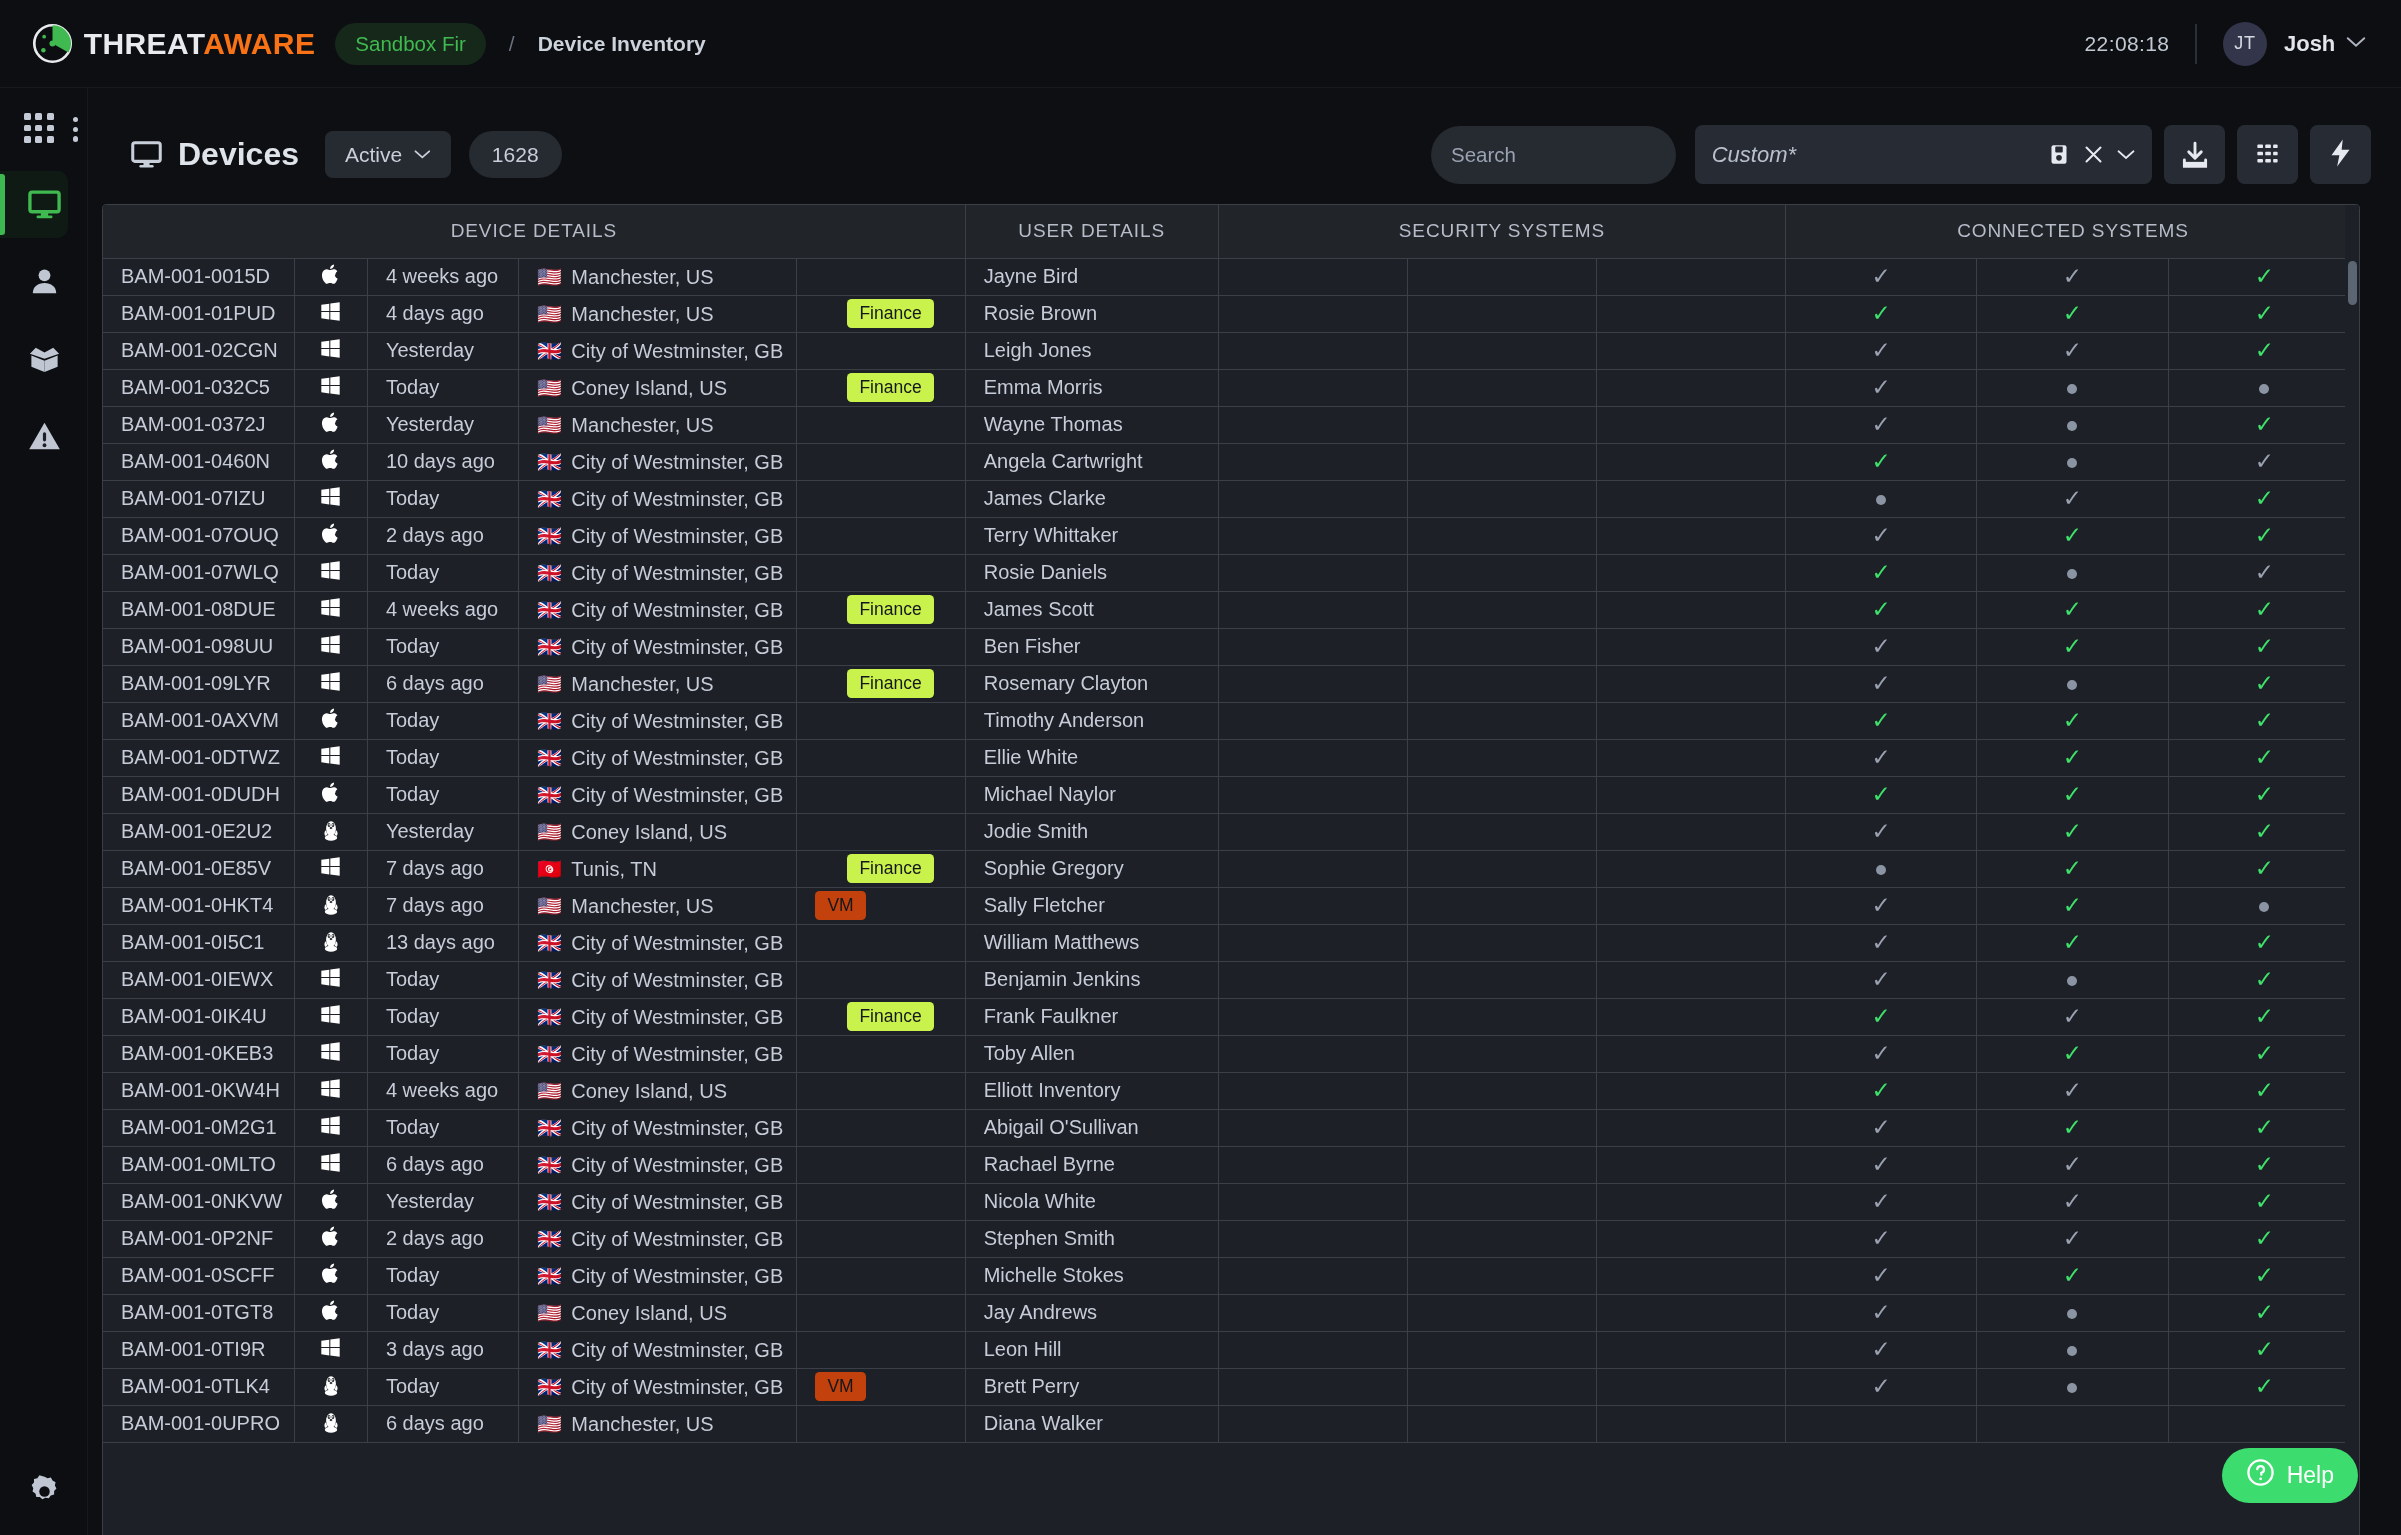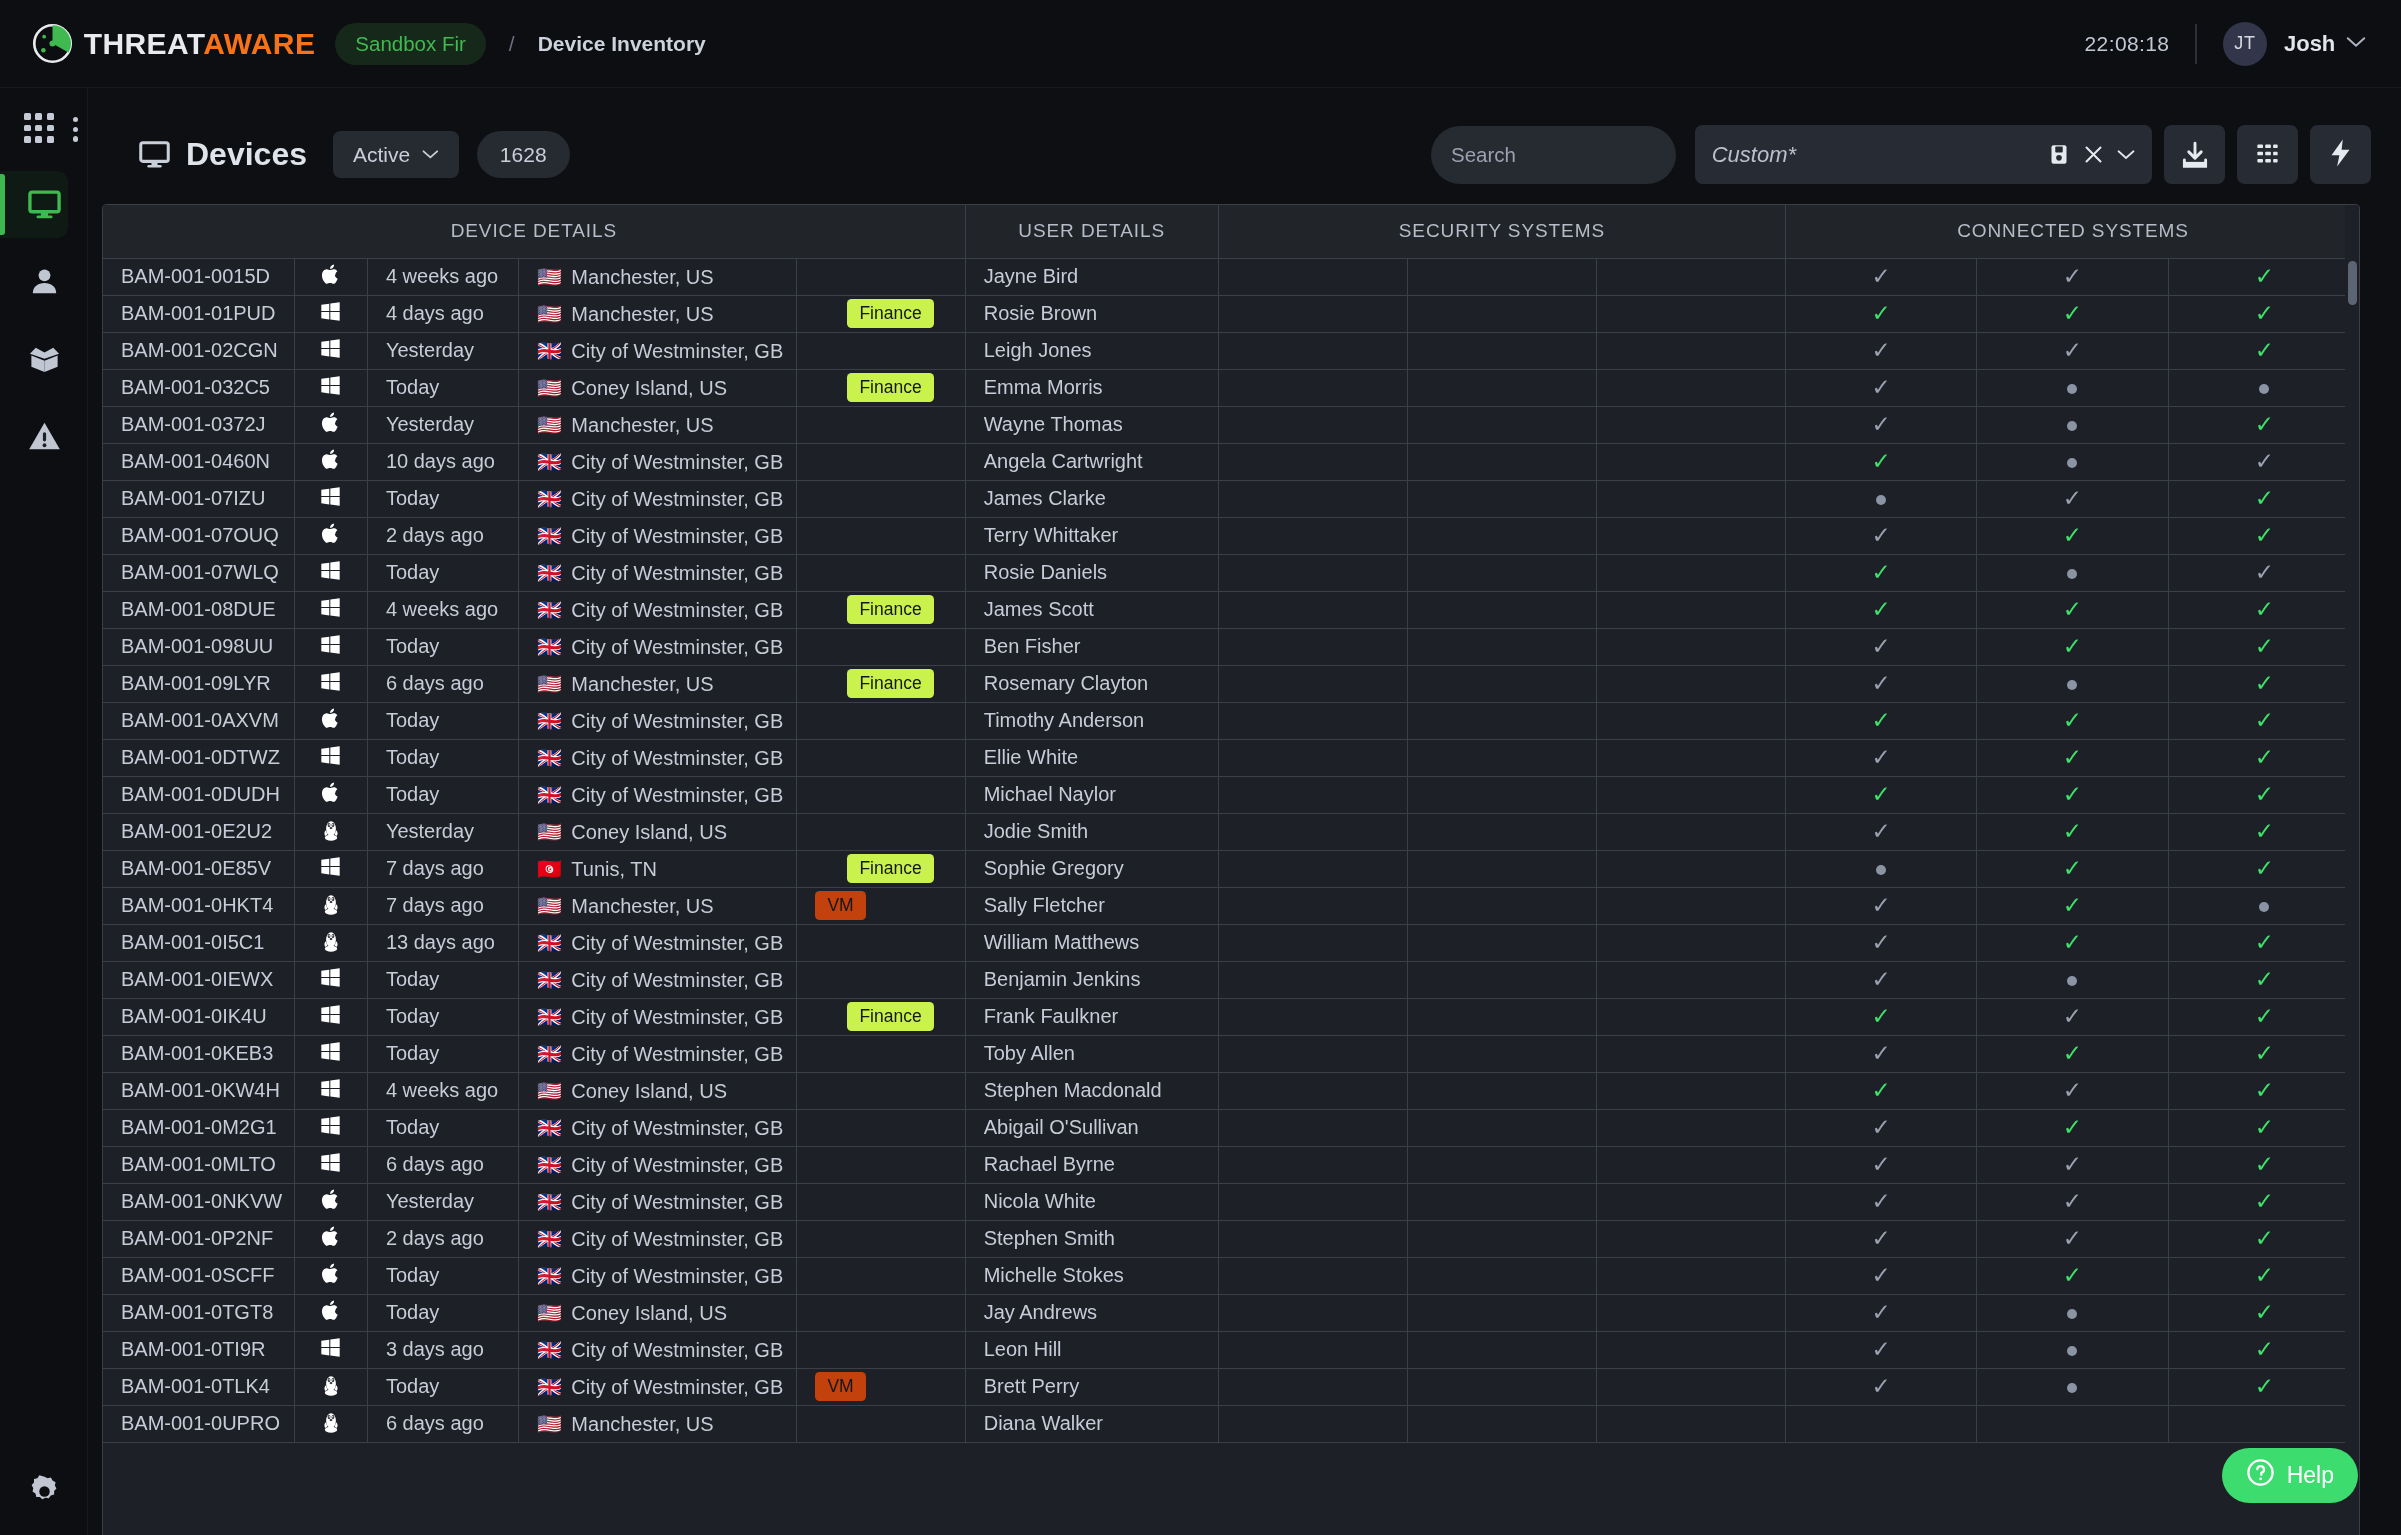--- a/index.html
+++ b/index.html
@@ -74,21 +74,21 @@
   }
   .nav-item svg { position: relative; z-index: 2; }
 
   
   .panel {
     position: absolute; top: 88px; left: 88px;
     width: 2313px; height: 1447px;
     background: #0d0f12;
   }
   .toolbar {
-    position: absolute; top: 30px; left: 50px; right: 30px; height: 73px;
+    position: absolute; top: 30px; left: 42px; right: 30px; height: 73px;
     display: flex; align-items: center;
   }
   .page-title-wrap { display: flex; align-items: center; }
   .page-title { color: #dfe3ea; font-size: 32px; font-weight: bold; margin-left: 15px; }
   .status-select {
     margin-left: 26px; height: 47px; padding: 0 20px;
     background: #262a31; border-radius: 7.6px; color: #c9cfda;
     font-size: 21px; display: flex; align-items: center; gap: 12px;
   }
   .count-pill {
@@ -813,21 +813,21 @@
             <td>BAM-001-0KW4H</td>
             <td class="ctr"><span class="os-ico"><svg width="21" height="21" viewBox="0 0 24 24">
                   <path d="M1.5 4.2 L10.6 3 L10.6 11.4 L1.5 11.4 Z" fill="#fff"></path>
                   <path d="M11.8 2.8 L22.5 1.4 L22.5 11.4 L11.8 11.4 Z" fill="#fff"></path>
                   <path d="M1.5 12.6 L10.6 12.6 L10.6 21 L1.5 19.8 Z" fill="#fff"></path>
                   <path d="M11.8 12.6 L22.5 12.6 L22.5 22.6 L11.8 21.2 Z" fill="#fff"></path>
                 </svg></span></td>
             <td>4 weeks ago</td>
             <td><span class="flag">🇺🇸</span>Coney Island, US</td>
             <td></td>
-            <td>Stephen Macdonald</td>
+            <td>Elliott Inventory</td>
             <td class="ctr"></td>
             <td class="ctr"></td>
             <td class="ctr"></td>
             <td class="ctr"><span class="chk on">✓</span></td>
             <td class="ctr"><span class="chk off">✓</span></td>
             <td class="ctr"><span class="chk on">✓</span></td>
           </tr>
           <tr>
             <td>BAM-001-0M2G1</td>
             <td class="ctr"><span class="os-ico"><svg width="21" height="21" viewBox="0 0 24 24">

